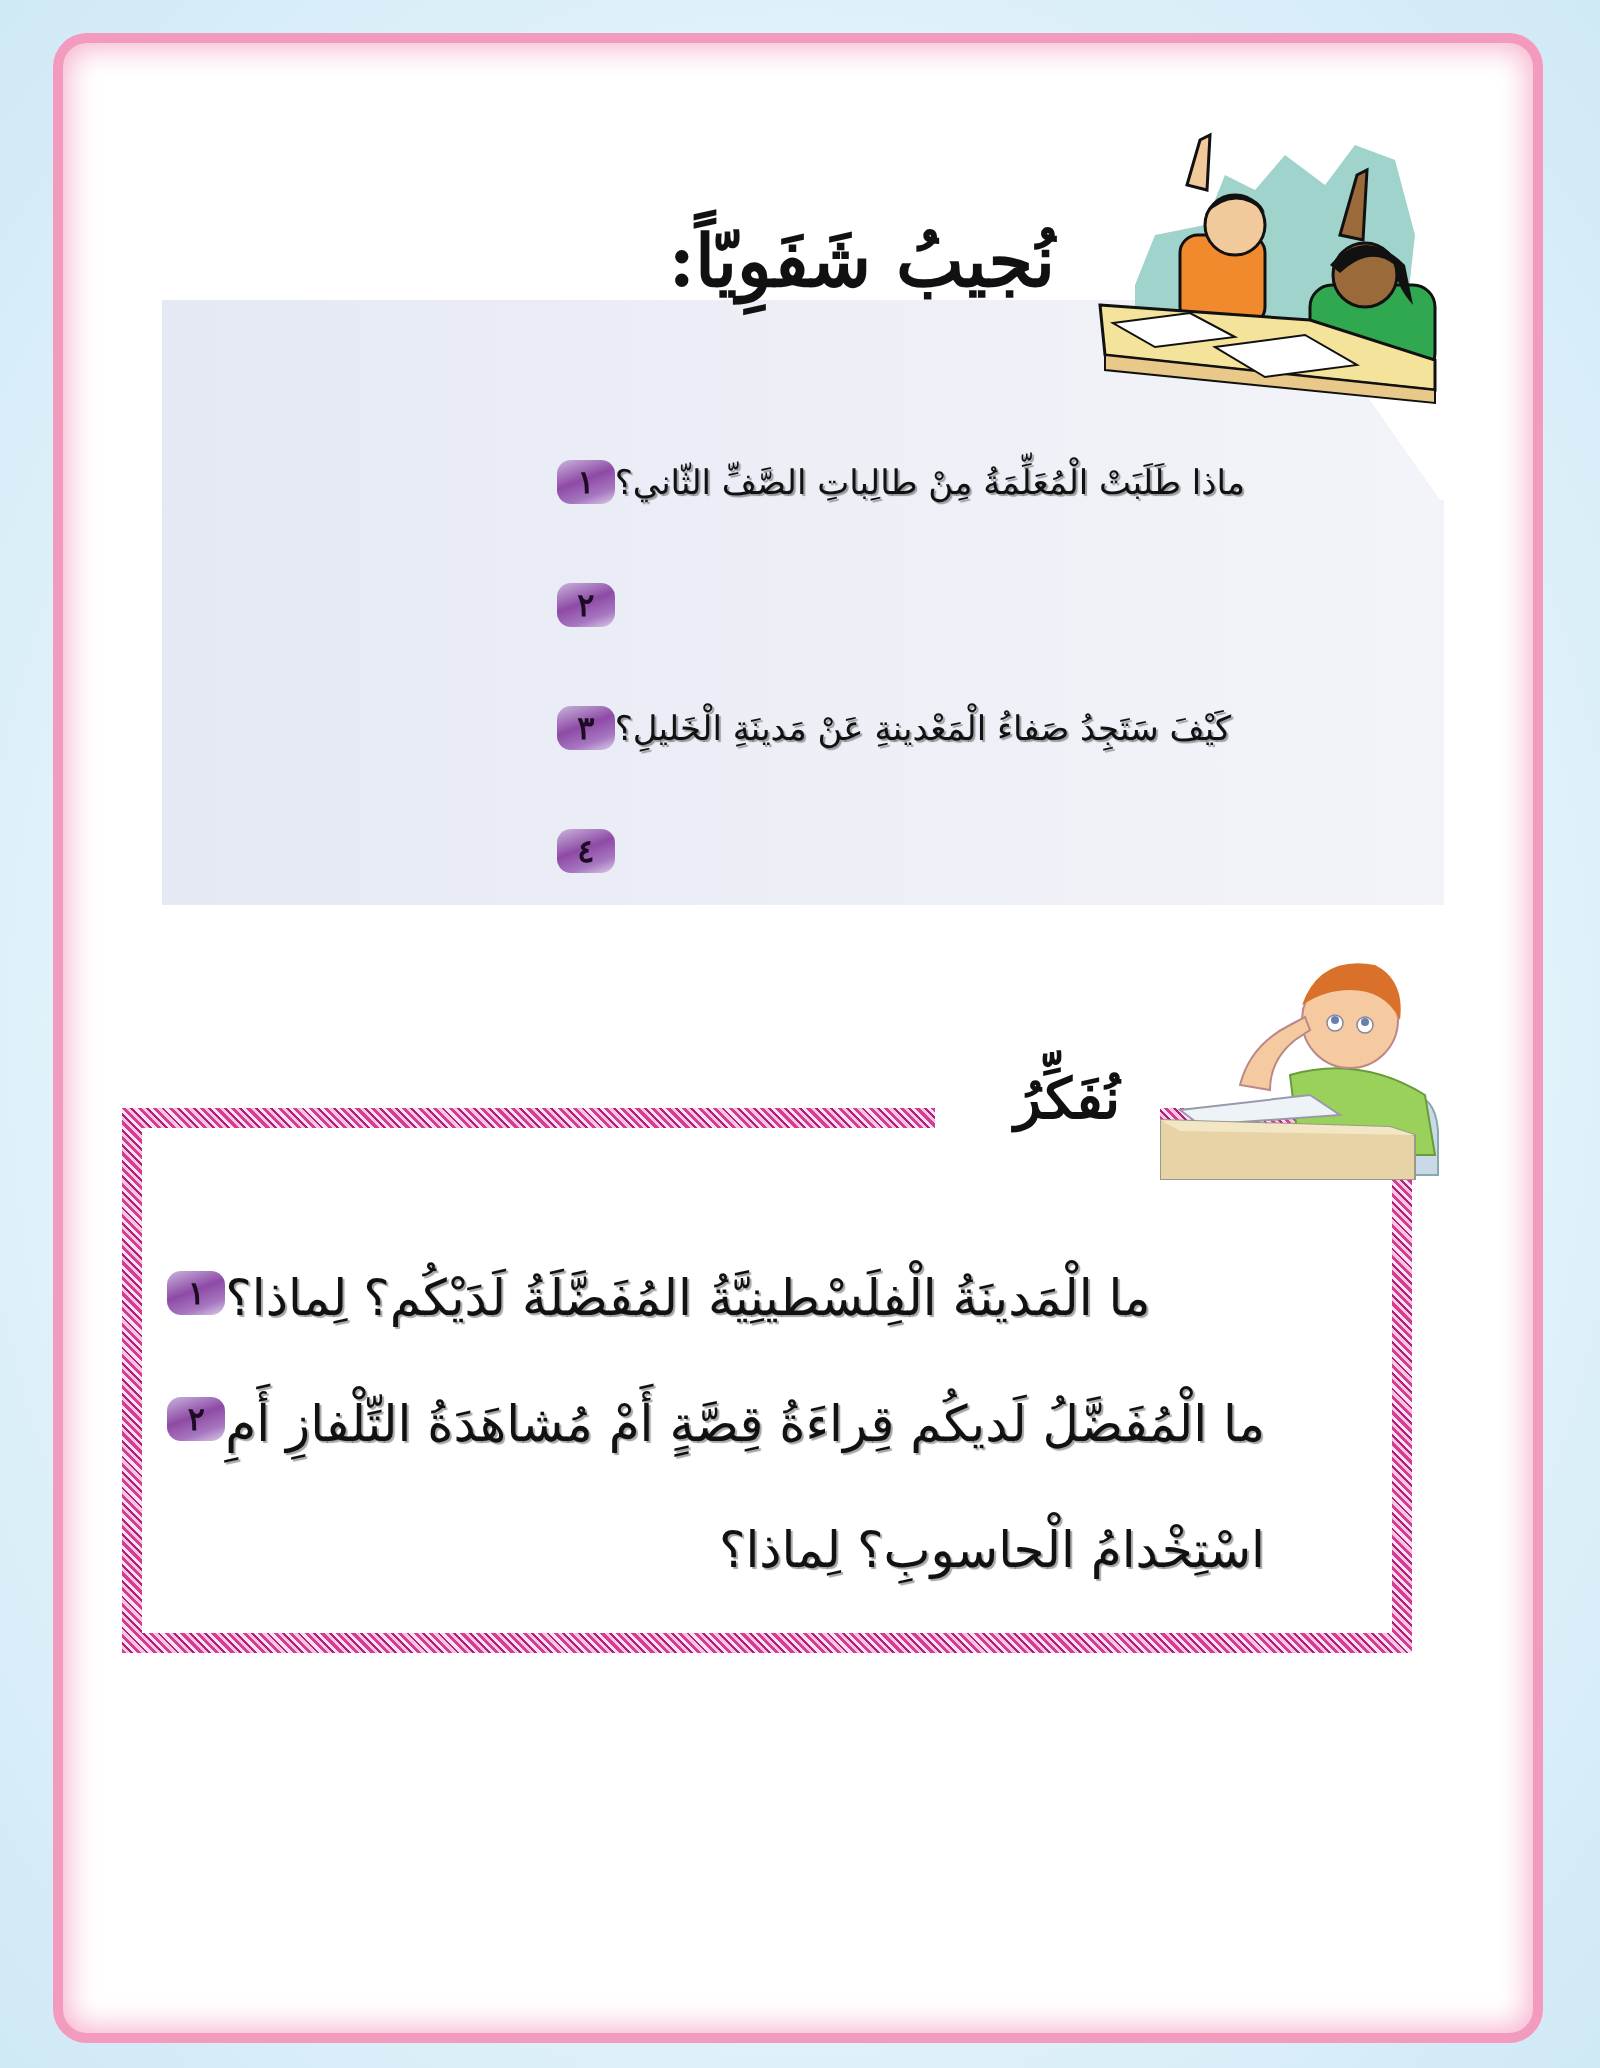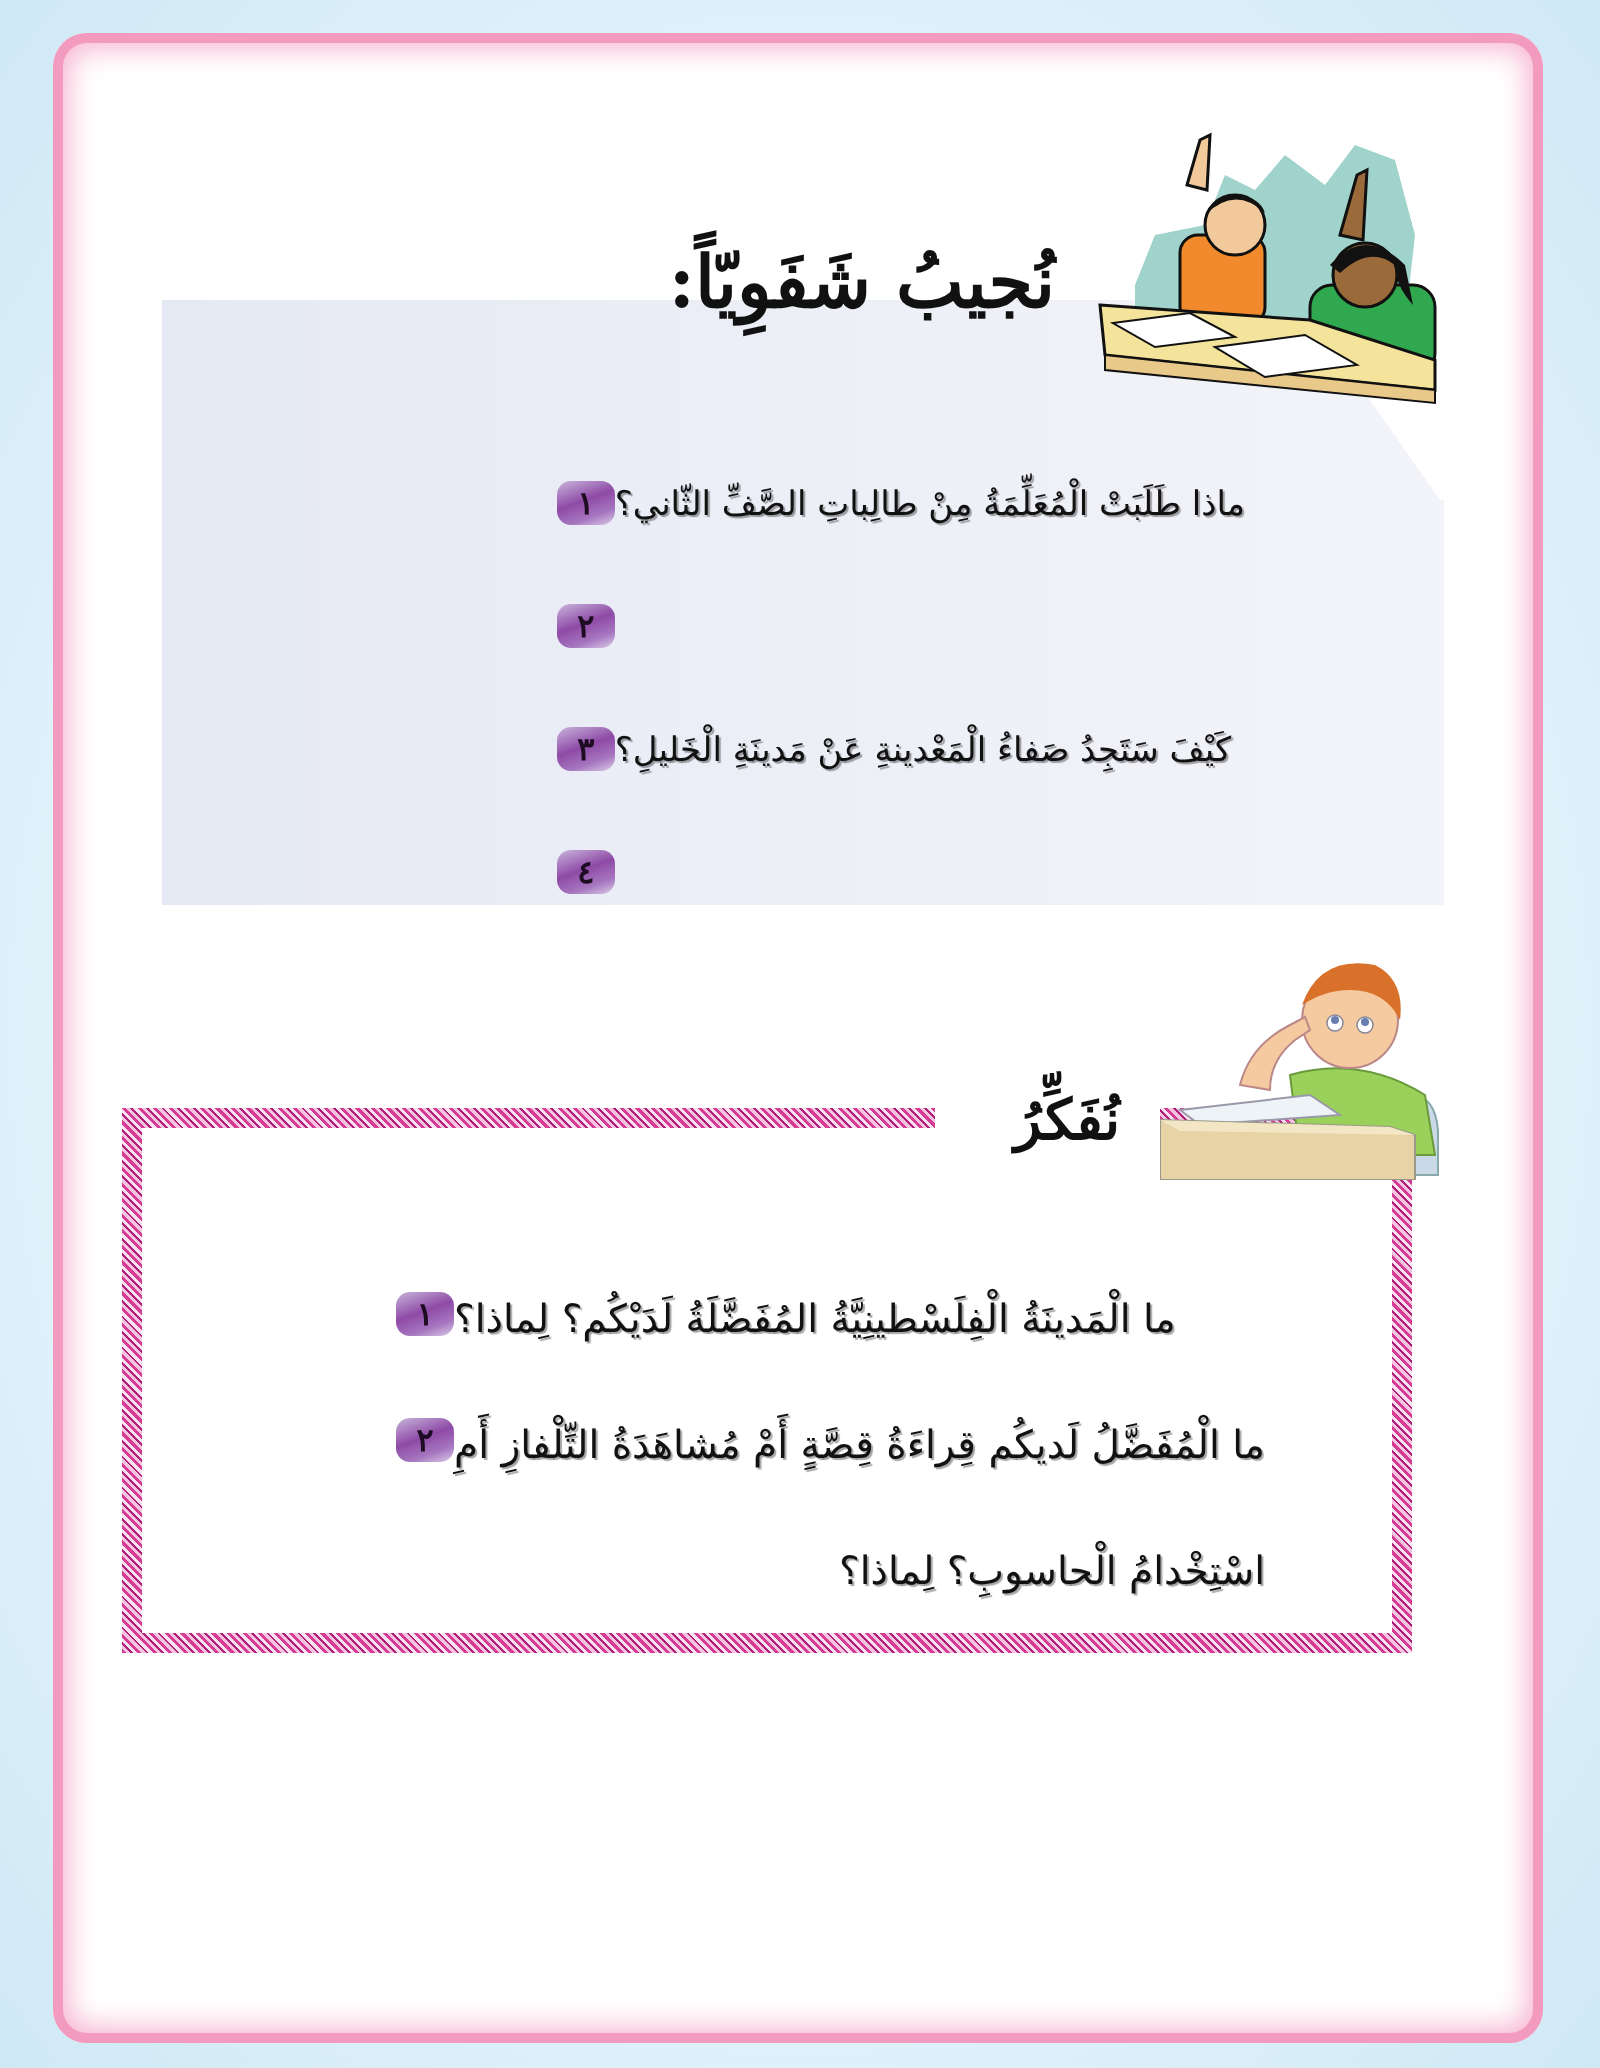--- a/index.html
+++ b/index.html
@@ -6,21 +6,21 @@
     body {
       width:1600px; height:2068px; position:relative; overflow:hidden;
       background: radial-gradient(ellipse at center, #f4fbfe 0%, #e3f3fb 60%, #cfe9f5 100%);
       font-family: "DejaVu Serif", serif;
     }
     .page-frame {
       position:absolute; left:53px; top:33px; width:1490px; height:2010px;
       border-radius:34px; background:#ffffff;
       box-shadow: inset 0 0 0 10px #f39bbf, inset 0 0 28px 16px #f7b6d0;
     }
-    .rtl { direction: rtl; unicode-bidi: embed; margin-top: 21px; }
+    .rtl { direction: rtl; unicode-bidi: embed; }
 
     
     .s1-panel {
       position:absolute; left:162px; top:300px; width:1282px; height:605px;
       background: linear-gradient(90deg, #e5e9f4 0%, #eef0f7 60%, #f3f4f9 100%);
     }
     .s1-panel-corner {
       position:absolute; left:1290px; top:300px; width:160px; height:200px;
       background: linear-gradient(235deg, #ffffff 50%, rgba(255,255,255,0) 50%);
     }
@@ -48,21 +48,21 @@
     .s2-box {
       position:absolute; left:122px; top:1108px; width:1290px; height:545px;
       box-sizing:border-box;
       border:20px solid transparent;
       border-image: repeating-linear-gradient(45deg, #d63c95 0 3px, #f7c4df 3px 6px, #b0207a 6px 8px, #fbe1ef 8px 11px) 20;
     }
     .s2-gap { position:absolute; left:935px; top:1100px; width:225px; height:40px; background:#fff; }
     .s2-list { position:absolute; right:335px; top:1235px; }
     .s2-item { display:flex; flex-direction:row-reverse; align-items:flex-start; }
     .s2-item .badge { margin-top:36px; }
-    .s2-text { font-size:39px; color:#111; line-height:126px; text-shadow: 2px 2px 1px rgba(0,0,0,0.35); }
+    .s2-text { font-size:50px; color:#111; line-height:126px; text-shadow: 2px 2px 1px rgba(0,0,0,0.35); }
   </style>
 </head>
 <body>
 
 <div class="page-frame"></div>
 
 <div class="s1-panel"></div>
 <div class="s1-panel-corner"></div>
 
 <svg class="illus-kids" viewBox="0 0 345 290">

